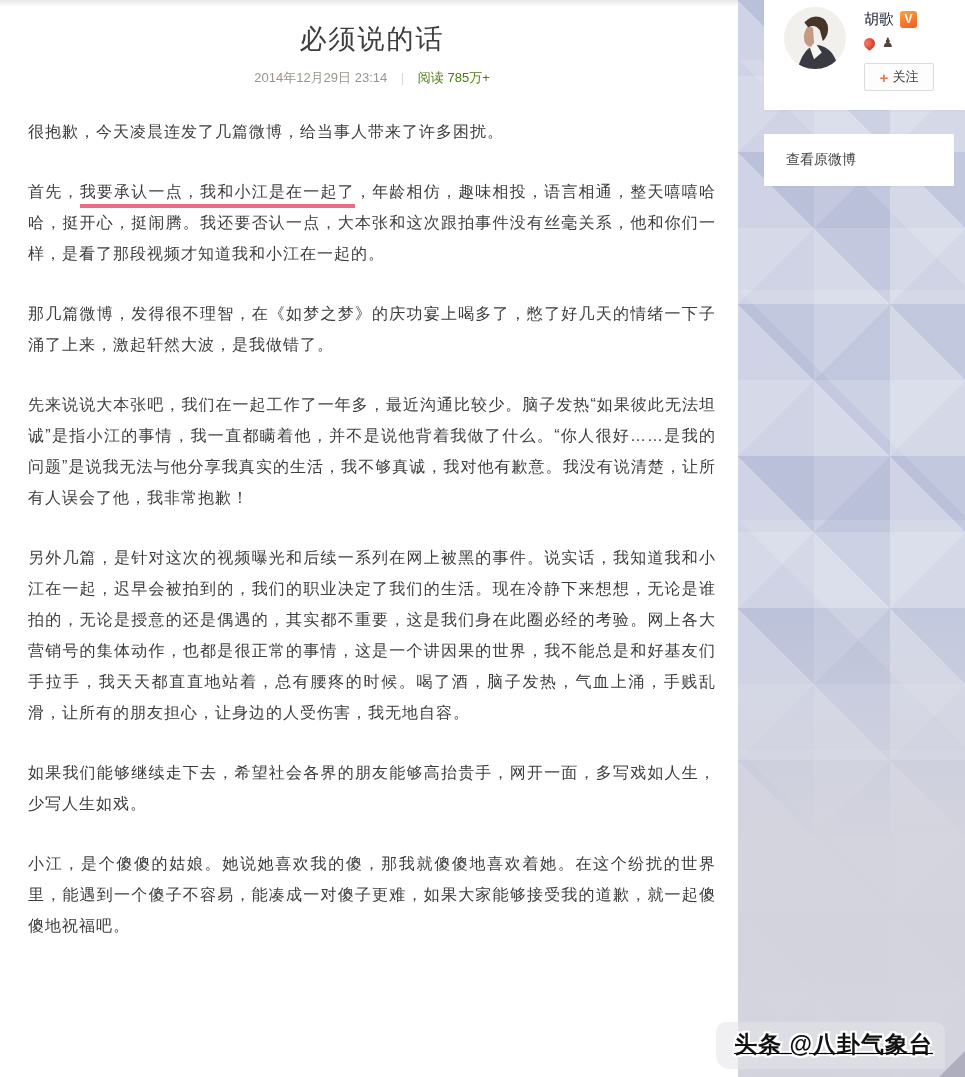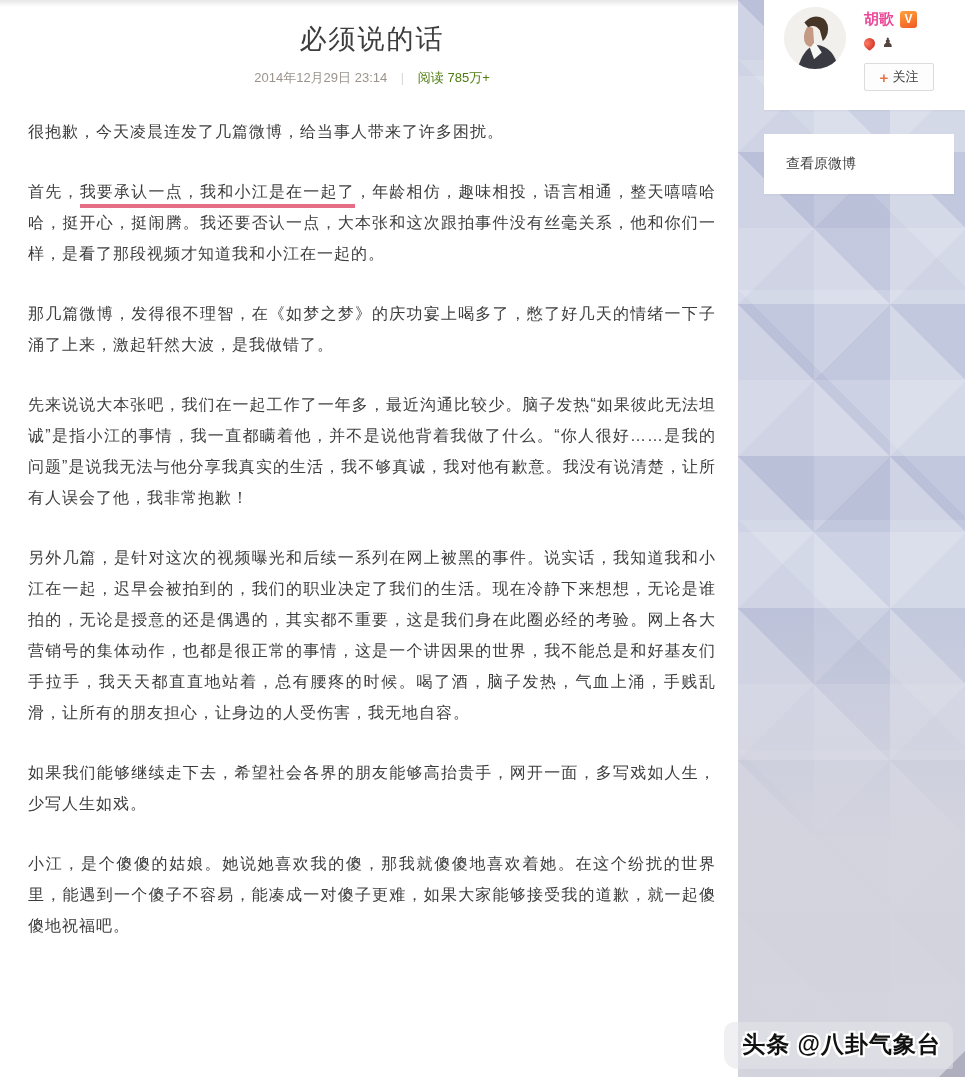--- a/index.html
+++ b/index.html
@@ -60,21 +60,21 @@
     background:#fff; box-shadow:0 1px 2px rgba(0,0,0,.04);
   }
   .avatar {
     position:absolute; left:20px; top:7px; width:62px; height:62px;
     border-radius:50%; overflow:hidden; background:#f2f1ee; cursor:pointer;
   }
   .avatar svg { display:block; width:62px; height:62px; }
   .profile-name-row {
     position:absolute; left:100px; top:10px; display:flex; align-items:center; gap:6px;
   }
-  .profile-name { font-size:15px; font-weight:bold; color:#ec4899; cursor:pointer; }
+  .profile-name { font-size:15px; font-weight:normal; color:#0f172a; cursor:pointer; }
   .v-badge {
     width:17px; height:17px; border-radius:3px;
     background:linear-gradient(160deg,#ffa33d,#f05a23);
     color:#fff; font-size:12px; font-weight:bold; line-height:17px;
     text-align:center; display:inline-block;
   }
   .badge-row {
     position:absolute; left:100px; top:36px; display:flex; align-items:center; gap:7px;
   }
   .pin-badge {
@@ -85,30 +85,31 @@
   .figure-badge { font-size:13px; color:#53443c; line-height:14px; }
   .follow-btn {
     position:absolute; left:100px; top:63px; width:70px; height:28px;
     background:#fdfdfd; border:1px solid #dcdcdc; border-radius:2px;
     font-size:13px; color:#404040; cursor:pointer;
     display:flex; align-items:center; justify-content:center; gap:4px;
     font-family:"Liberation Sans", sans-serif;
   }
   .follow-btn .plus { color:#e9734a; font-size:15px; font-weight:bold; line-height:1; }
   .view-original-card {
-    position:absolute; left:26px; right:11px; top:134px; height:60px;
+    position:absolute; left:26px; right:11px; top:134px; height:52px;
     background:#fff; box-shadow:0 1px 2px rgba(0,0,0,.04);
     display:flex; align-items:center; padding-left:22px; cursor:pointer;
   }
   .view-original-label { font-size:14px; color:#404040; }
   
   .watermark {
-    position:absolute; right:12px; bottom:8px;
+    position:absolute; right:20px; bottom:8px;
     background:rgba(228,228,234,.55); border-radius:10px 10px 2px 14px;
     padding:7px 12px 9px 18px;
+    text-decoration:underline;
   }
   .watermark span {
     font-size:23px; font-weight:bold; color:#111; letter-spacing:1px;
     text-shadow:-2px -2px 0 #fff, 2px -2px 0 #fff, -2px 2px 0 #fff,
                  2px 2px 0 #fff, 0 -2px 0 #fff, 0 2px 0 #fff,
                  -2px 0 0 #fff, 2px 0 0 #fff;
   }
 </style>
 </head>
 <body>

